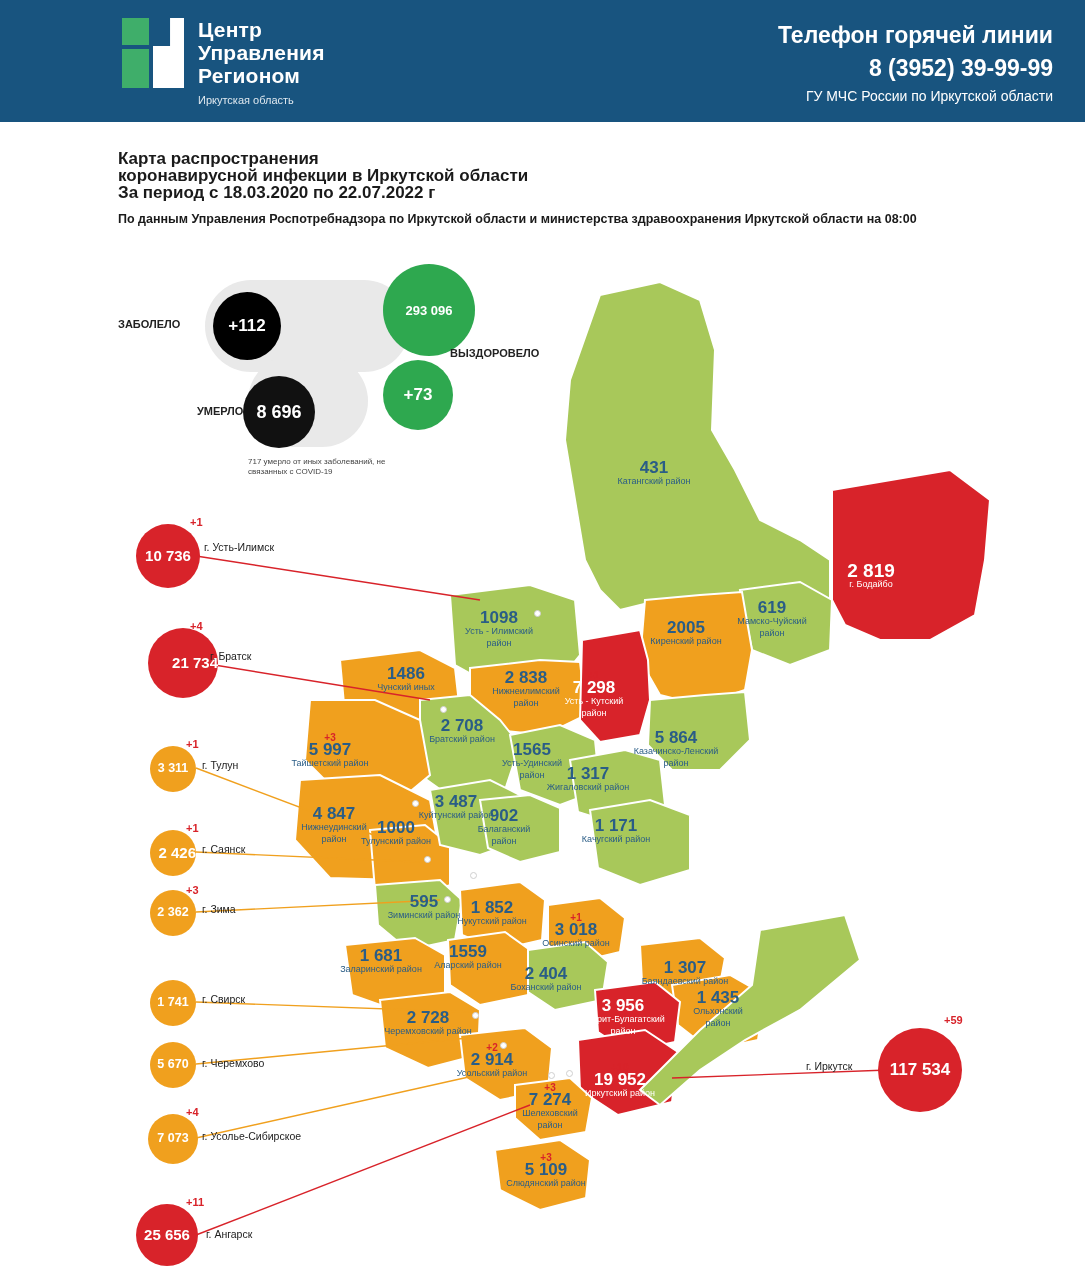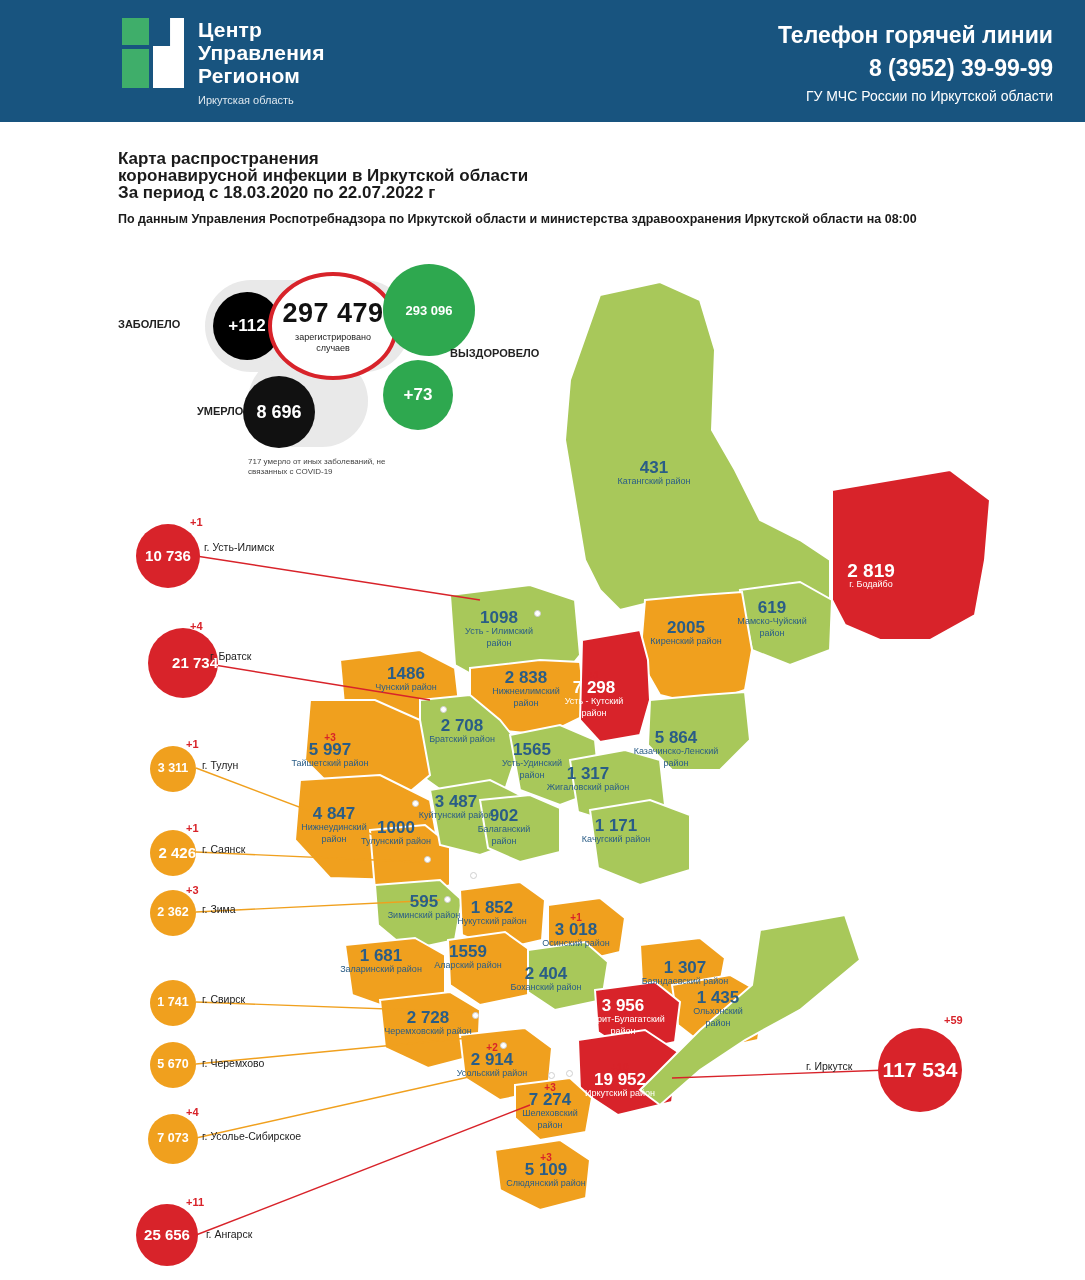--- a/index.html
+++ b/index.html
@@ -201,25 +201,20 @@
 
 <div class="stats">
   <div class="pill" style="left:205px; top:30px; width:205px; height:92px;"></div>
   <div class="pill" style="left:248px; top:105px; width:120px; height:92px;"></div>
 
   <div class="circle c-red" style="left:213px; top:42px; width:68px; height:68px;">
     <span style="font-size:17px;font-weight:bold;">+112</span>
   </div>
   <div class="lbl" style="left:118px; top:68px;">ЗАБОЛЕЛО</div>
 
-  <div class="circle c-main" style="left:268px; top:22px; width:130px; height:108px;">
-    <span class="big">297 479</span>
-    <span class="small">зарегистрировано</span>
-    <span class="small" style="margin-top:0;">случаев</span>
-  </div>
 
   <div class="circle c-green" style="left:383px; top:14px; width:92px; height:92px;">
     <span style="font-size:13px;font-weight:bold;">293 096</span>
   </div>
   <div class="lbl" style="left:450px; top:97px;">ВЫЗДОРОВЕЛО</div>
   <div class="circle c-green" style="left:383px; top:110px; width:70px; height:70px;">
     <span style="font-size:17px;font-weight:bold;">+73</span>
   </div>
 
   <div class="circle c-black" style="left:243px; top:126px; width:72px; height:72px;">
@@ -361,21 +356,21 @@
     </div>
   <div class="plus" style="left:186px; top:1106px;">+4</div>
   <div class="city-lbl" style="left:202px; top:1130px;">г. Усолье-Сибирское</div>
 
   <div class="bubble b-red" style="left:136px; top:1204px; width:62px; height:62px; font-size:15px;">
       <span>25 656</span>
     </div>
   <div class="plus" style="left:186px; top:1196px;">+11</div>
   <div class="city-lbl" style="left:206px; top:1228px;">г. Ангарск</div>
 
-  <div class="bubble b-red" style="left:878px; top:1028px; width:84px; height:84px; font-size:21px;">
+  <div class="bubble b-red" style="left:878px; top:1028px; width:84px; height:84px; font-size:17px;">
       <span>117 534</span>
     </div>
   <div class="plus" style="left:944px; top:1014px;">+59</div>
   <div class="city-lbl" style="left:806px; top:1060px;">г. Иркутск</div>
 
   <div class="reg-lbl" style="left:604px; top:462px; width:100px;">
     <span class="num">431</span>
     <span class="nm">Катангский район</span>
   </div>
   <div class="reg-lbl" style="left:732px; top:602px; width:80px;">
@@ -394,21 +389,21 @@
     <span class="num">2 838</span>
     <span class="nm">Нижнеилимский район</span>
   </div>
   <div class="reg-lbl white" style="left:556px; top:670px; width:76px;">
     <span class="plusin">+1</span>
     <span class="num">7 298</span>
     <span class="nm">Усть - Кутский район</span>
   </div>
   <div class="reg-lbl" style="left:368px; top:668px; width:76px;">
     <span class="num">1486</span>
-    <span class="nm">Чунский район</span>
+    <span class="nm">Чунский иных</span>
   </div>
   <div class="reg-lbl" style="left:424px; top:720px; width:76px;">
     <span class="num">2 708</span>
     <span class="nm">Братский район</span>
   </div>
   <div class="reg-lbl" style="left:490px; top:744px; width:84px;">
     <span class="num">1565</span>
     <span class="nm">Усть-Удинский район</span>
   </div>
   <div class="reg-lbl" style="left:622px; top:732px; width:108px;">

